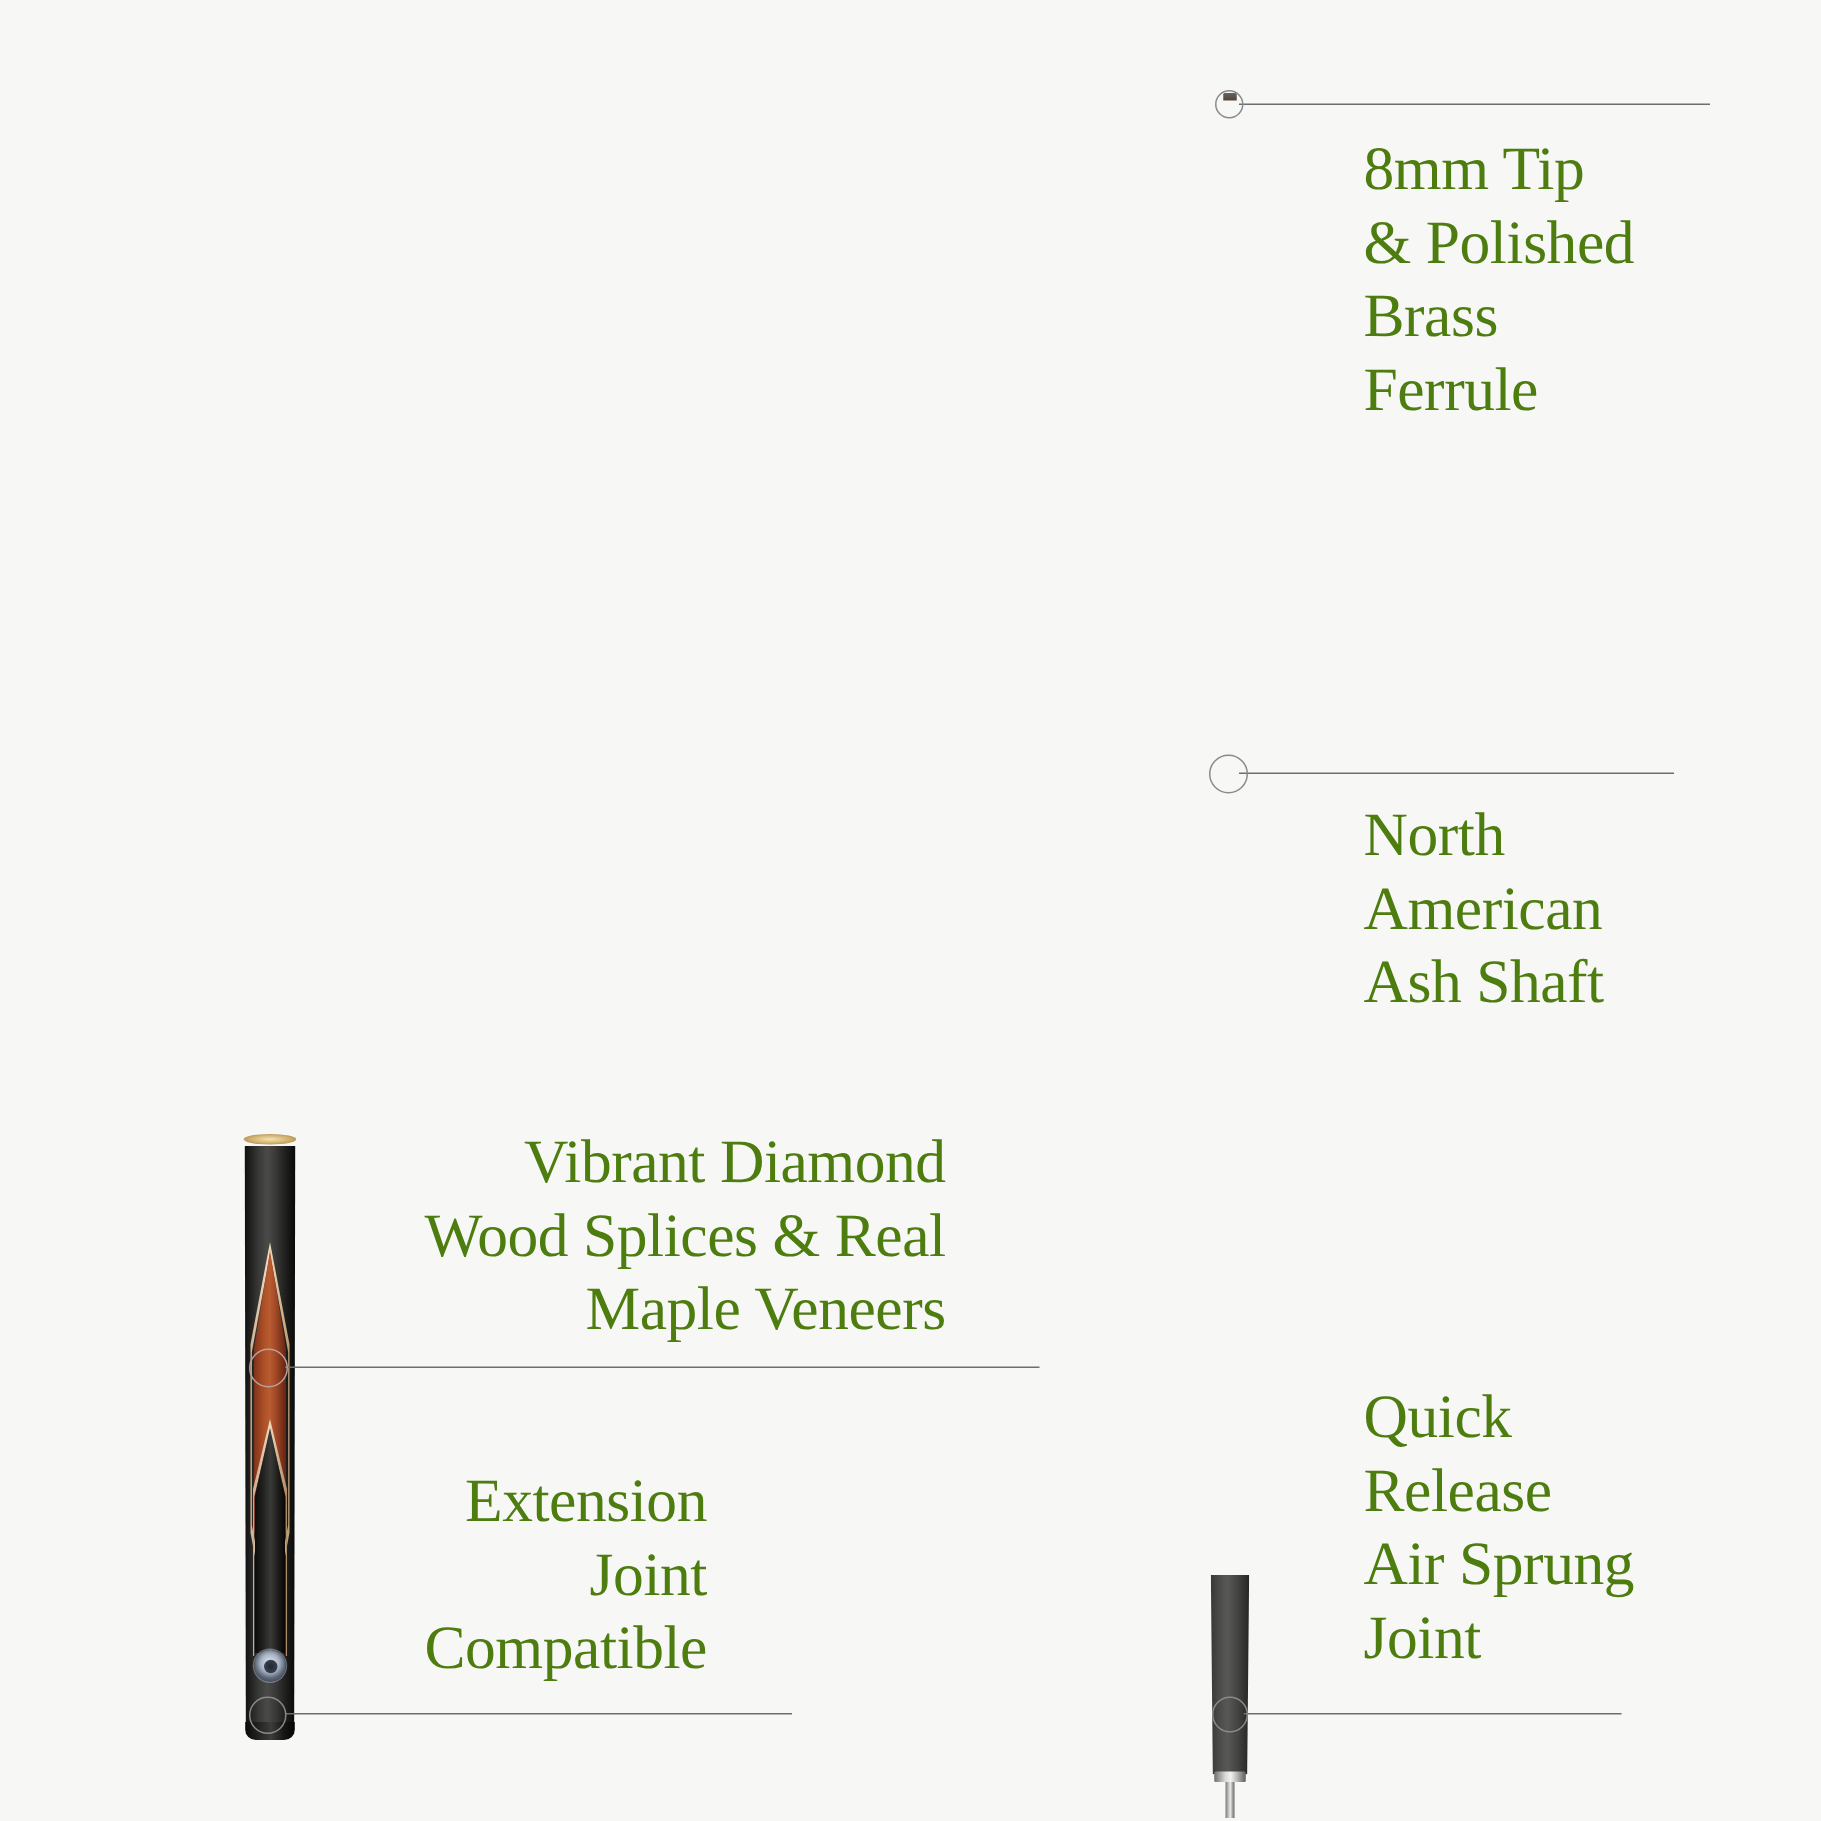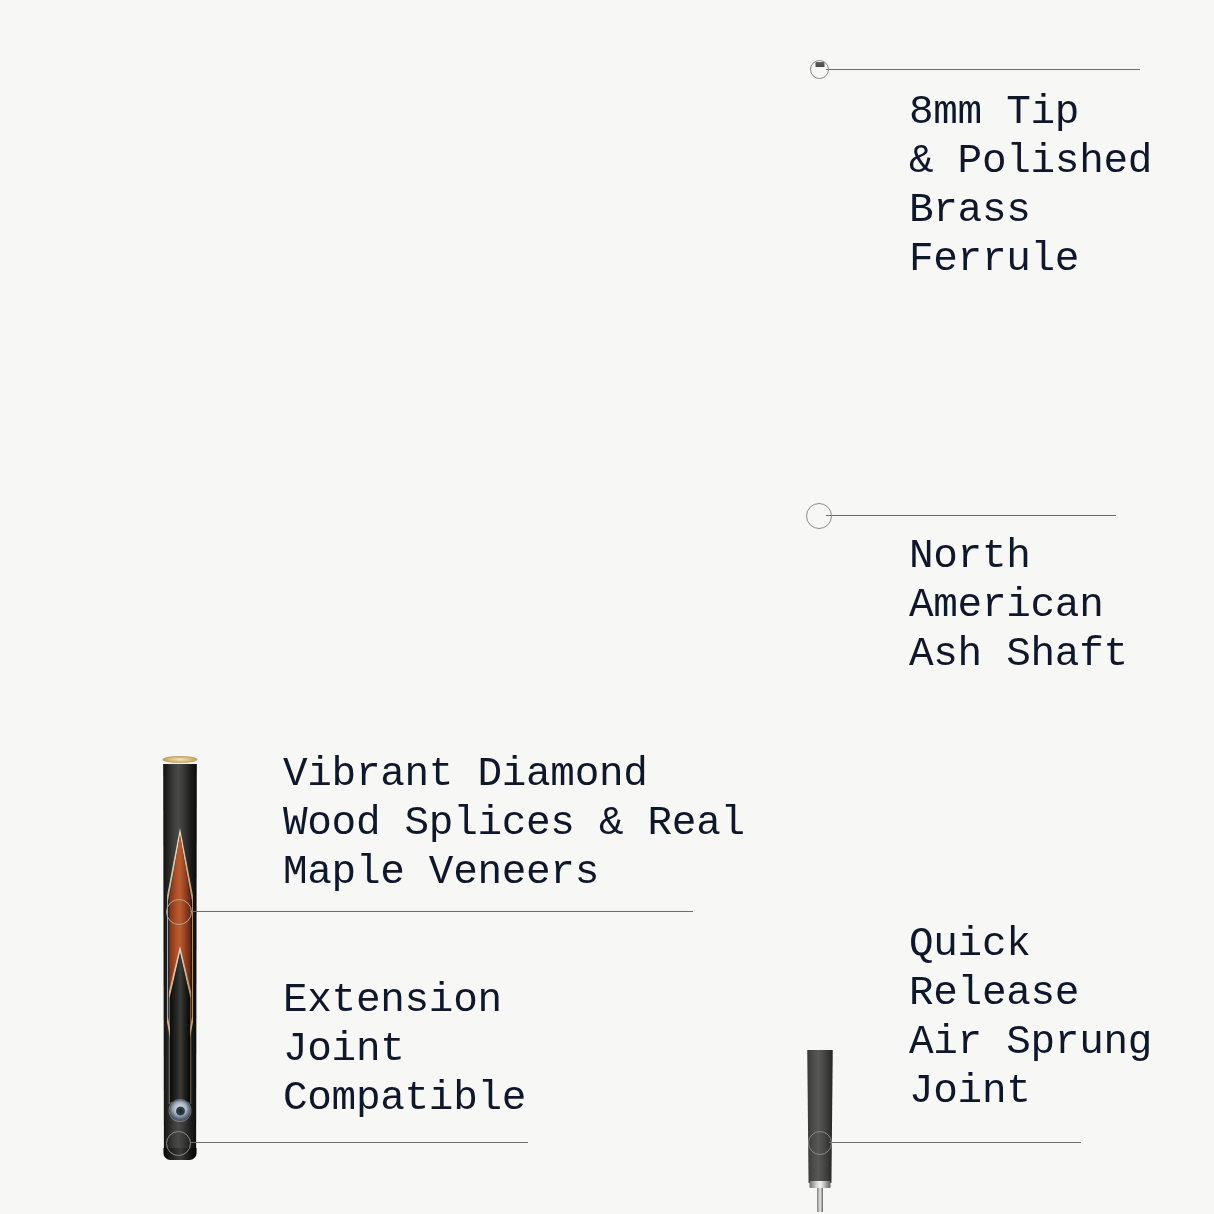--- a/index.html
+++ b/index.html
@@ -14,28 +14,28 @@
     position: relative;
     width: 1214px;
     height: 1214px;
     background: #f7f7f6;
     overflow: hidden;
   }
 
   
   .annot {
     position: absolute;
-    color: #0f172a;
-    font-family: Liberation Mono, monospace;
+    color: #4d7c0f;
+    font-family: Liberation Serif, serif;
     font-weight: 400;
     letter-spacing: -0.3px;
     white-space: pre-line;
   }
   .annot.size-a { font-size: 41px; line-height: 49px; }
-  .annot.size-b { font-size: 41px; line-height: 49px; }
+  .annot.size-b { font-size: 41px; line-height: 49px; text-align: right; }
 
   
   .leader {
     position: absolute;
     height: 1px;
     background: #6e6e6e;
   }
 
   
   .marker {

